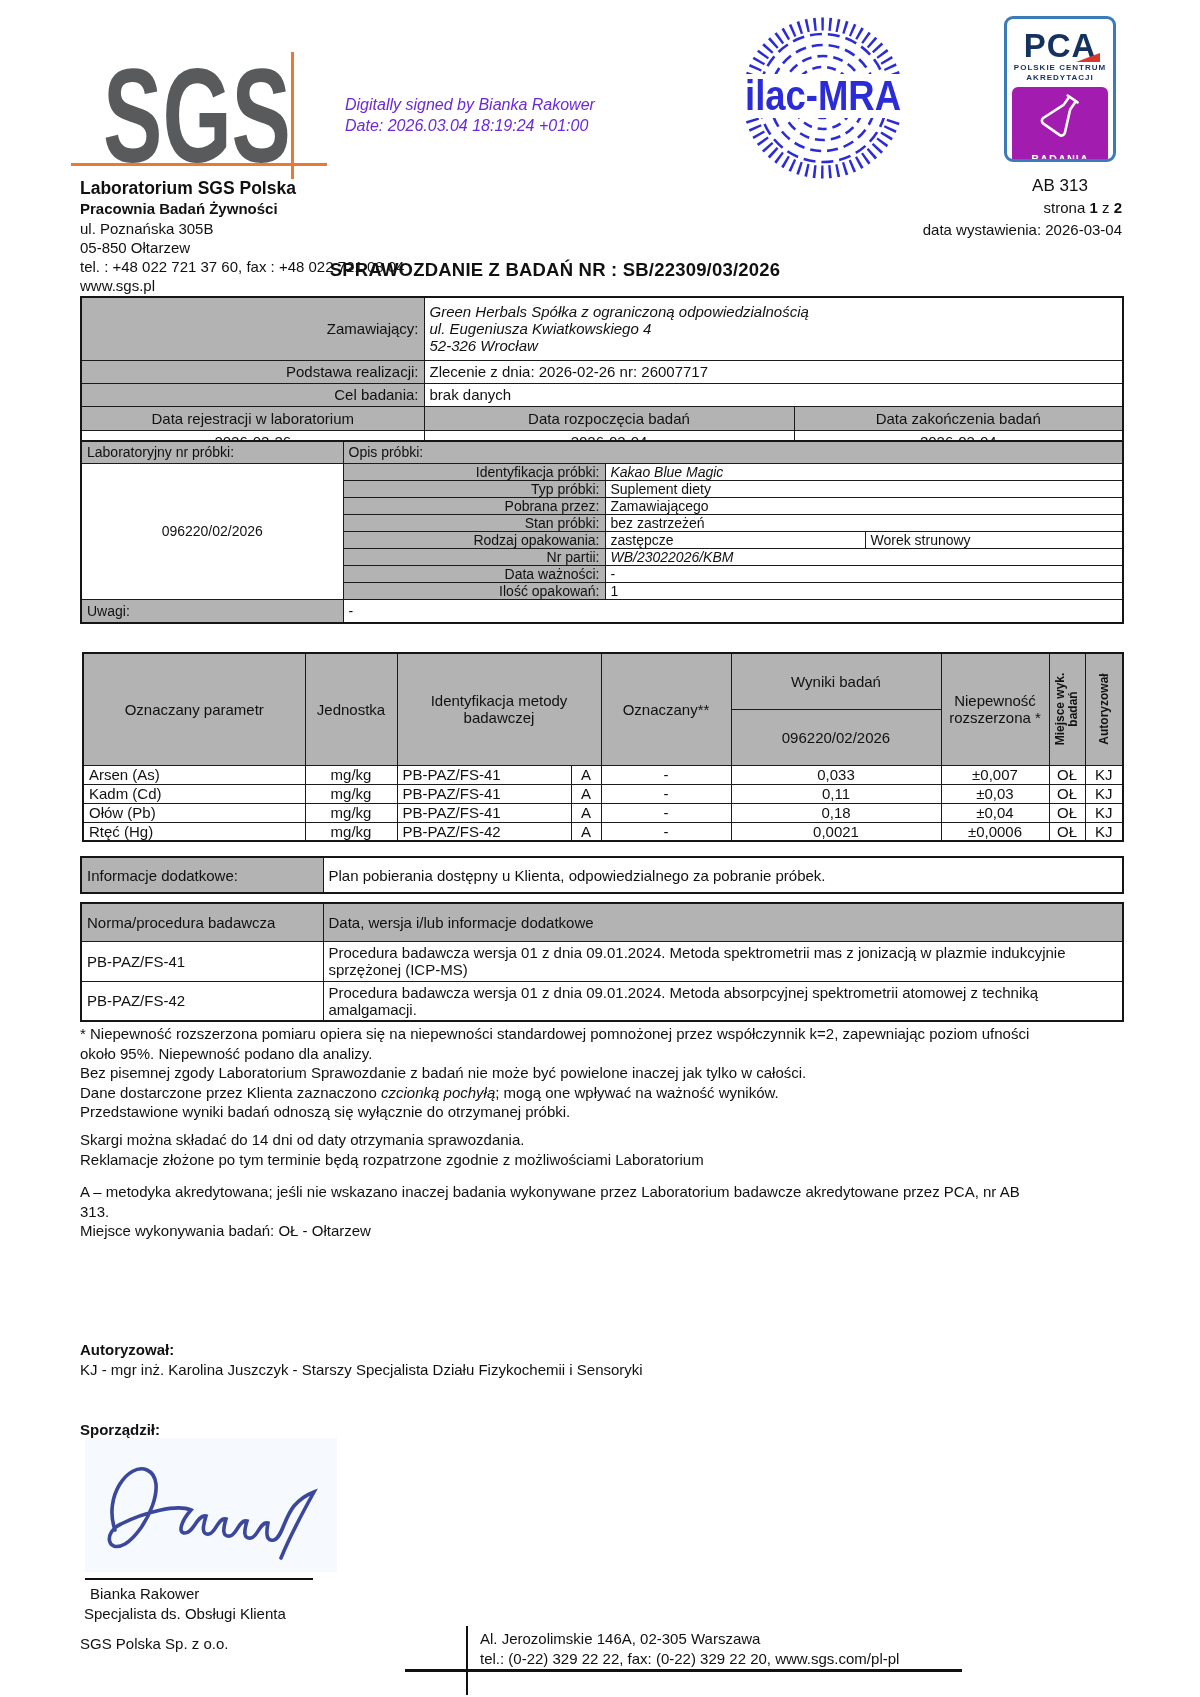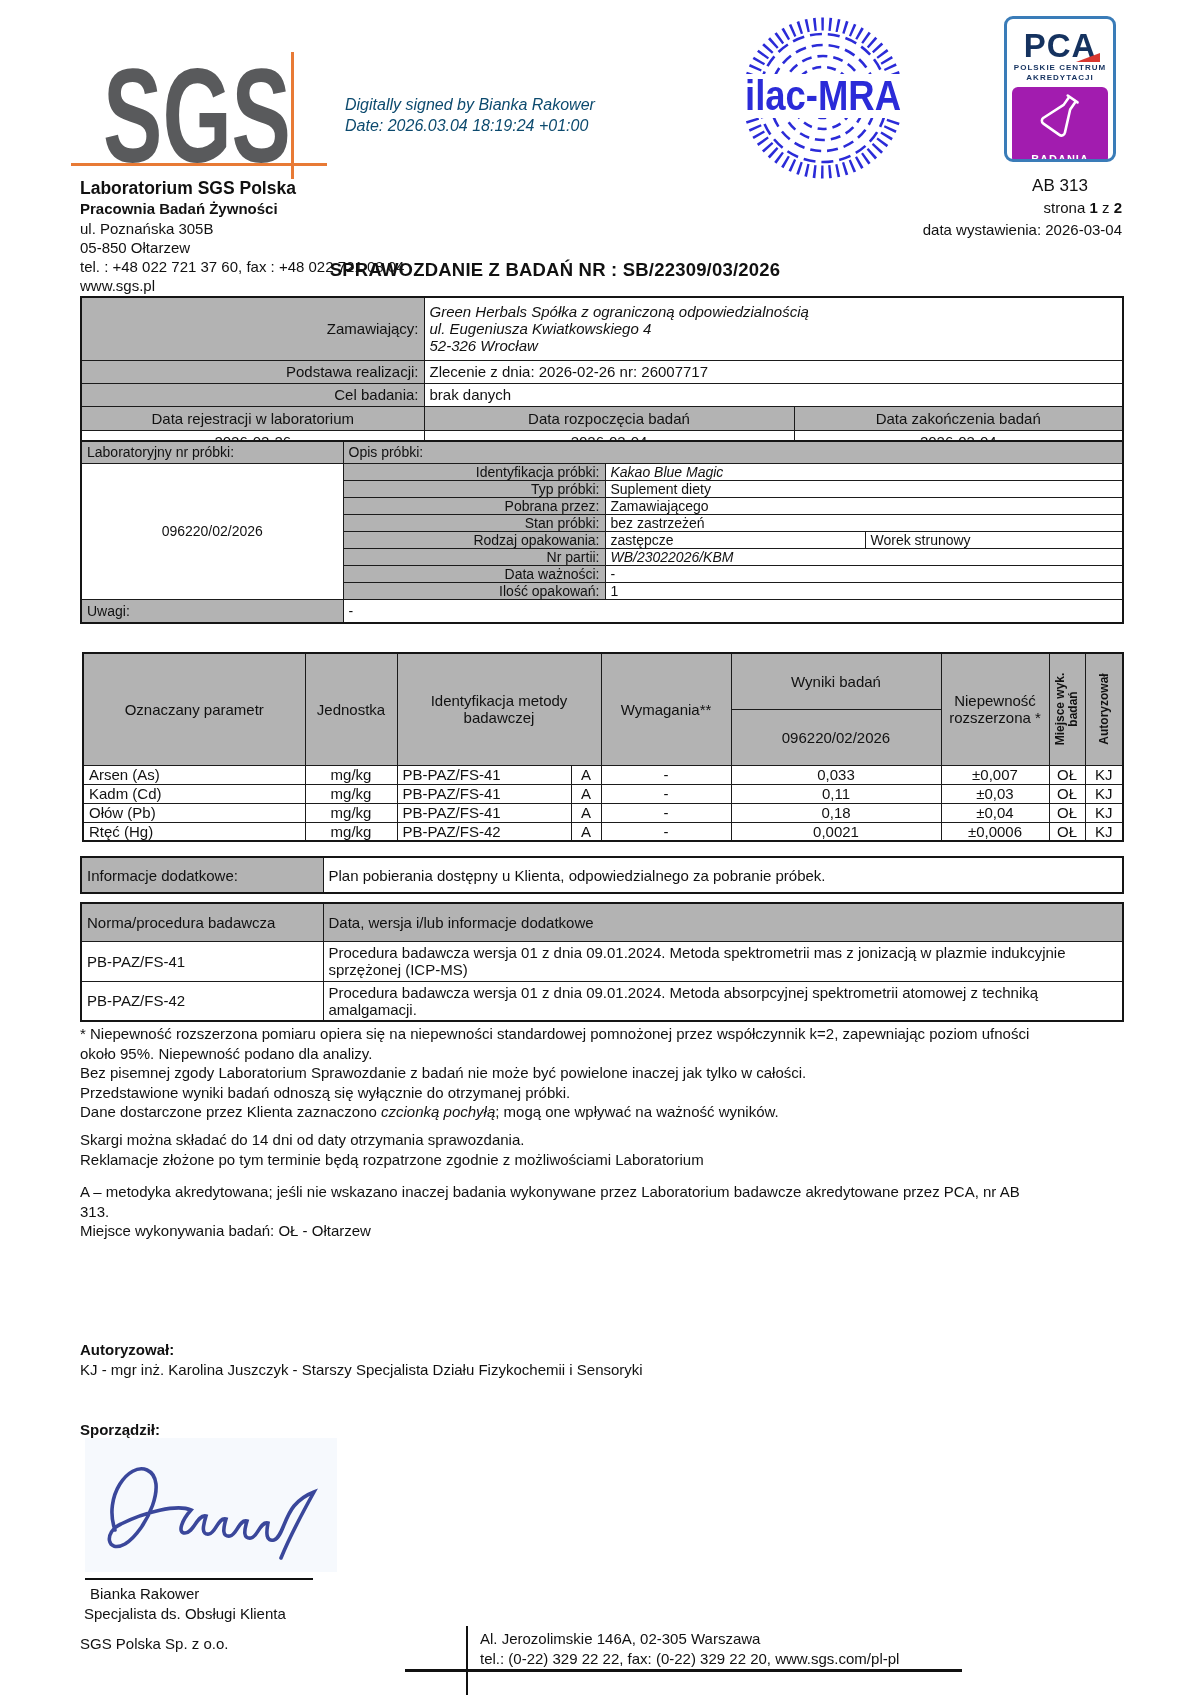--- a/index.html
+++ b/index.html
@@ -1,20 +1,20 @@
 <!DOCTYPE html>
 <html><head>
 <meta charset="utf-8">
 <style>
   html,body{margin:0;padding:0;background:#888;}
   .page{position:relative;width:1200px;height:1697px;background:#fff;margin:0 auto;
         font-family:"Liberation Sans","DejaVu Sans",sans-serif;color:#111;overflow:hidden;}
   .abs{position:absolute;}
   
-  .sig-digital{font-size:16px;font-style:italic;color:#0c4a6e;line-height:21px;}
+  .sig-digital{font-size:16px;font-style:italic;color:#6d28d9;line-height:21px;}
   .lab-name{font-size:17.5px;font-weight:bold;}
   .lab-unit{font-size:15px;font-weight:bold;}
   .lab-line{font-size:15px;line-height:19px;}
   .right-meta{font-size:15px;text-align:right;width:322px;}
   .orange{background:#e87a35;}
   
   .pca-card{width:112px;height:146px;border:3px solid #3a7cb8;border-radius:9px;background:#fff;
             box-sizing:border-box;text-align:center;overflow:hidden;}
   .pca-acronym{font-size:33px;font-weight:bold;color:#15325f;letter-spacing:1px;line-height:34px;margin-top:10px;position:relative;}
   .pca-red{position:absolute;width:24px;height:9px;background:#d8372f;right:13px;top:24px;
@@ -206,21 +206,21 @@
         <col style="width:210px">
         <col style="width:108px">
         <col style="width:36px">
         <col style="width:38px">
     </colgroup>
     <tbody>
         <tr style="height:56px;">
       <th rowspan="2" class="g c">Oznaczany parametr</th>
       <th rowspan="2" class="g c">Jednostka</th>
       <th rowspan="2" colspan="2" class="g c">Identyfikacja metody badawczej</th>
-      <th rowspan="2" class="g c">Wymagania**</th>
+      <th rowspan="2" class="g c">Oznaczany**</th>
       <th class="g c">Wyniki badań</th>
       <th rowspan="2" class="g c">Niepewność rozszerzona *</th>
       <th rowspan="2" class="g vertcell">
         <div class="rot">Miejsce wyk. badań</div>
       </th>
       <th rowspan="2" class="g vertcell">
         <div class="rot">Autoryzował</div>
       </th>
     </tr>
     <tr style="height:56px;">
@@ -307,24 +307,24 @@
   </tbody>
     </table>
 
   <div class="abs note" style="left:80px;top:1024px;">
     <div>
       <span>* Niepewność rozszerzona pomiaru opiera się na niepewności standardowej pomnożonej przez współczynnik k=2, zapewniając poziom ufności</span><br>
       <span>około 95%. Niepewność podano dla analizy.</span>
     </div>
     <div>Bez pisemnej zgody Laboratorium Sprawozdanie z badań nie może być powielone inaczej jak tylko w całości.</div>
     <div>
+      <span>Dane dostarczone przez Klienta zaznaczono </span><span class="it">czcionką pochyłą</span><span>; mogą one wpływać na ważność wyników.</span>
+    </div>
+    <div>
       <span>Przedstawione wyniki badań odnoszą się wyłącznie do otrzymanej próbki.</span>
-    </div>
-    <div>
-      <span>Dane dostarczone przez Klienta zaznaczono </span><span class="it">czcionką pochyłą</span><span>; mogą one wpływać na ważność wyników.</span>
     </div>
   </div>
 
   <div class="abs note" style="left:80px;top:1130px;">
     <div>Skargi można składać do 14 dni od daty otrzymania sprawozdania.</div>
     <div>Reklamacje złożone po tym terminie będą rozpatrzone zgodnie z możliwościami Laboratorium</div>
   </div>
 
   <div class="abs note" style="left:80px;top:1182px;">
     <div>

